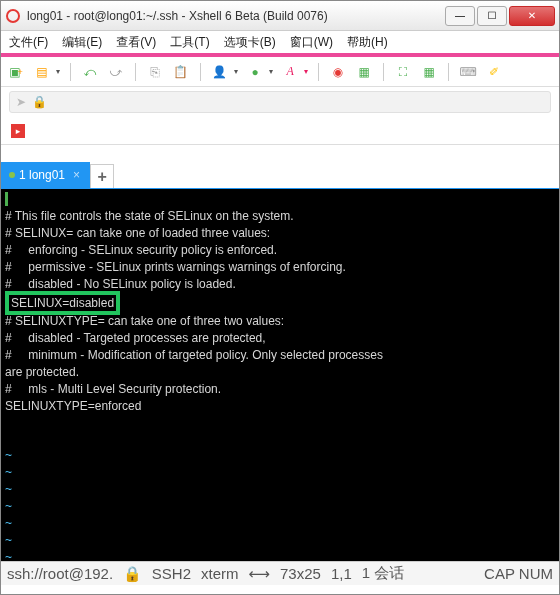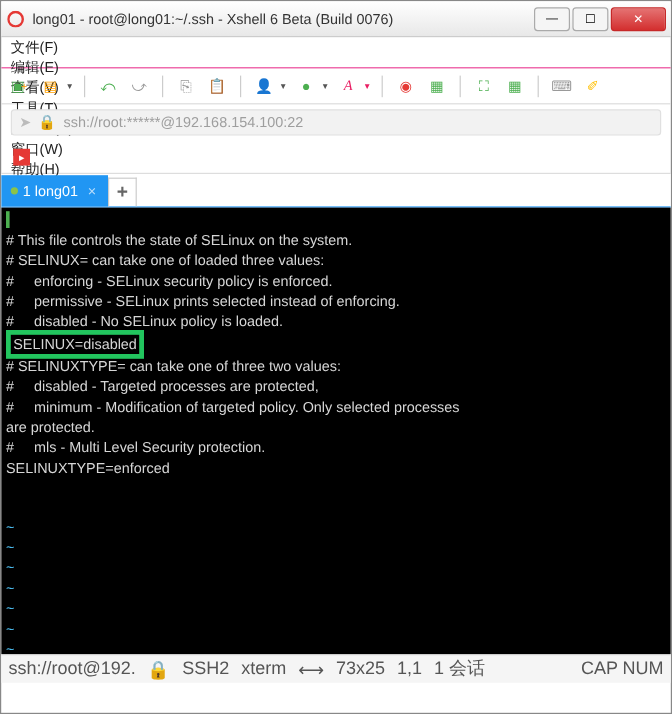--- a/index.html
+++ b/index.html
@@ -3,30 +3,30 @@
 <meta charset="utf-8">
 <style>
 * { margin: 0; padding: 0; box-sizing: border-box; font-family: "Microsoft YaHei", sans-serif; }
 body { background: #fff; width: 560px; height: 595px; overflow: hidden; border: 1px solid #888; }
 .titlebar { height: 30px; background: linear-gradient(#fff,#e8e8e8); display: flex; align-items: center; padding: 0 4px; border-bottom: 1px solid #ccc; }
 .titlebar .ico { width:16px; height:16px; display:inline-flex; align-items:center; justify-content:center; margin-right:6px; }
 .titlebar .title { font-size:12px; color:#333; flex:1; }
 .winbtns { display:flex; }
 .winbtn { width:30px; height:20px; border:1px solid #aaa; margin-left:2px; display:flex; align-items:center; justify-content:center; font-size:10px; background:#f5f5f5; border-radius:3px; }
 .winbtn.close { background: linear-gradient(#e57373,#d32f2f); color:#fff; width:46px; border-color:#c62828; }
-.menubar { height:26px; display:flex; padding:0 8px; border-bottom:1px solid #ec4899;flex-direction:column; }
+.menubar { height:26px; display:flex; align-items:center; padding:0 8px; border-bottom:4px solid #ec4899; }
 .menuitem { font-size:12px; margin-right:14px; color:#222; }
 .toolbar { height:30px; display:flex; align-items:center; padding:0 6px; gap:8px; border-bottom:1px solid #ddd; }
 .tbtn { width:18px; height:18px; display:inline-flex; align-items:center; justify-content:center; font-size:12px; color:#555; }
 .tsep { width:1px; height:18px; background:#ccc; margin:0 2px; }
 .addressbar { height:30px; display:flex; align-items:center; padding:4px 8px; }
 .addr { flex:1; background:#f2f2f2; border:1px solid #e0e0e0; border-radius:3px; height:22px; display:flex; align-items:center; padding:0 6px; font-size:12px; color:#9e9e9e; gap:6px; }
 .hint { padding:4px 10px; font-size:12px; color:#666; display:flex; align-items:center; gap:6px; border-bottom:1px solid #ddd; height:28px; }
 .hint .flag { width:14px; height:14px; background:#e53935; display:inline-flex; align-items:center; justify-content:center; color:#fff; font-size:9px; }
-.tabs { height:28px; background:#fff; display:flex; align-items:flex-end; border-bottom:1px solid #2196f3; }
+.tabs { height:28px; background:#fff; display:flex; align-items:flex-end; border-bottom:1px solid #2196f3;margin-top:16px; }
 .tab { background:#2196f3; color:#fff; height:26px; display:flex; align-items:center; padding:0 10px 0 8px; font-size:12px; gap:4px; }
 .tab .dot { width:6px; height:6px; border-radius:50%; background:#8bc34a; }
 .tab .x { color:#bbdefb; font-size:12px; margin-left:4px;}
 .addtab { width:24px; height:24px; border:1px solid #ccc; border-bottom:none; display:flex; align-items:center; justify-content:center; color:#666; font-weight:bold;}
 .term { background:#000; color:#d6d6d6; font-family:"Courier New",monospace; font-size:12px; line-height:16px; padding:2px 4px; height:372px; overflow:hidden; white-space:pre; }
 .term .cursor { background:#4caf50; color:#000; }
 .term .hl { border:4px solid #22c55e; padding:0 2px; margin:-2px 0; display:inline-block; }
 .term .tilde { color:#4fc3f7; }
 .statusbar { height:24px; background:#f5f5f5; border-top:1px solid #ccc; display:flex; align-items:center; font-size:15px; color:#555; padding:0 6px; gap:10px; }
 .statusbar .spacer { flex:1; }
@@ -85,42 +85,41 @@
   <span class="tbtn" style="color:#4caf50">▦</span>
   <span class="tsep"></span>
   <span class="tbtn" style="color:#999">⌨</span>
   <span class="tbtn" style="color:#ffc107">✐</span>
 </div>
 
 <div class="addressbar">
   <div class="addr">
     <span style="color:#bbb">➤</span>
     <span class="lock">🔒</span>
-    <span>ssh://root:******@192.168.154.100:22</span>
   </div>
 </div>
 
 <div class="hint">
   <span class="flag">▸</span>
 </div>
 
 <div class="tabs">
   <div class="tab">
     <span class="dot"></span>
     <span>1 long01</span>
     <span class="x">×</span>
   </div>
   <div class="addtab">+</div>
 </div>
 
 <div class="term"><span class="cursor"> </span>
 <span># This file controls the state of SELinux on the system.</span>
 <span># SELINUX= can take one of loaded three values:</span>
 <span>#     enforcing - SELinux security policy is enforced.</span>
-<span>#     permissive - SELinux prints selected instead of enforcing.</span>
+<span>#     permissive - SELinux prints warnings warnings of enforcing.</span>
 <span>#     disabled - No SELinux policy is loaded.</span>
 <span class="hl">SELINUX=disabled</span>
 <span># SELINUXTYPE= can take one of three two values:</span>
 <span>#     disabled - Targeted processes are protected,</span>
 <span>#     minimum - Modification of targeted policy. Only selected processes</span>
 <span>are protected.</span>
 <span>#     mls - Multi Level Security protection.</span>
 <span>SELINUXTYPE=enforced</span>
 
 

